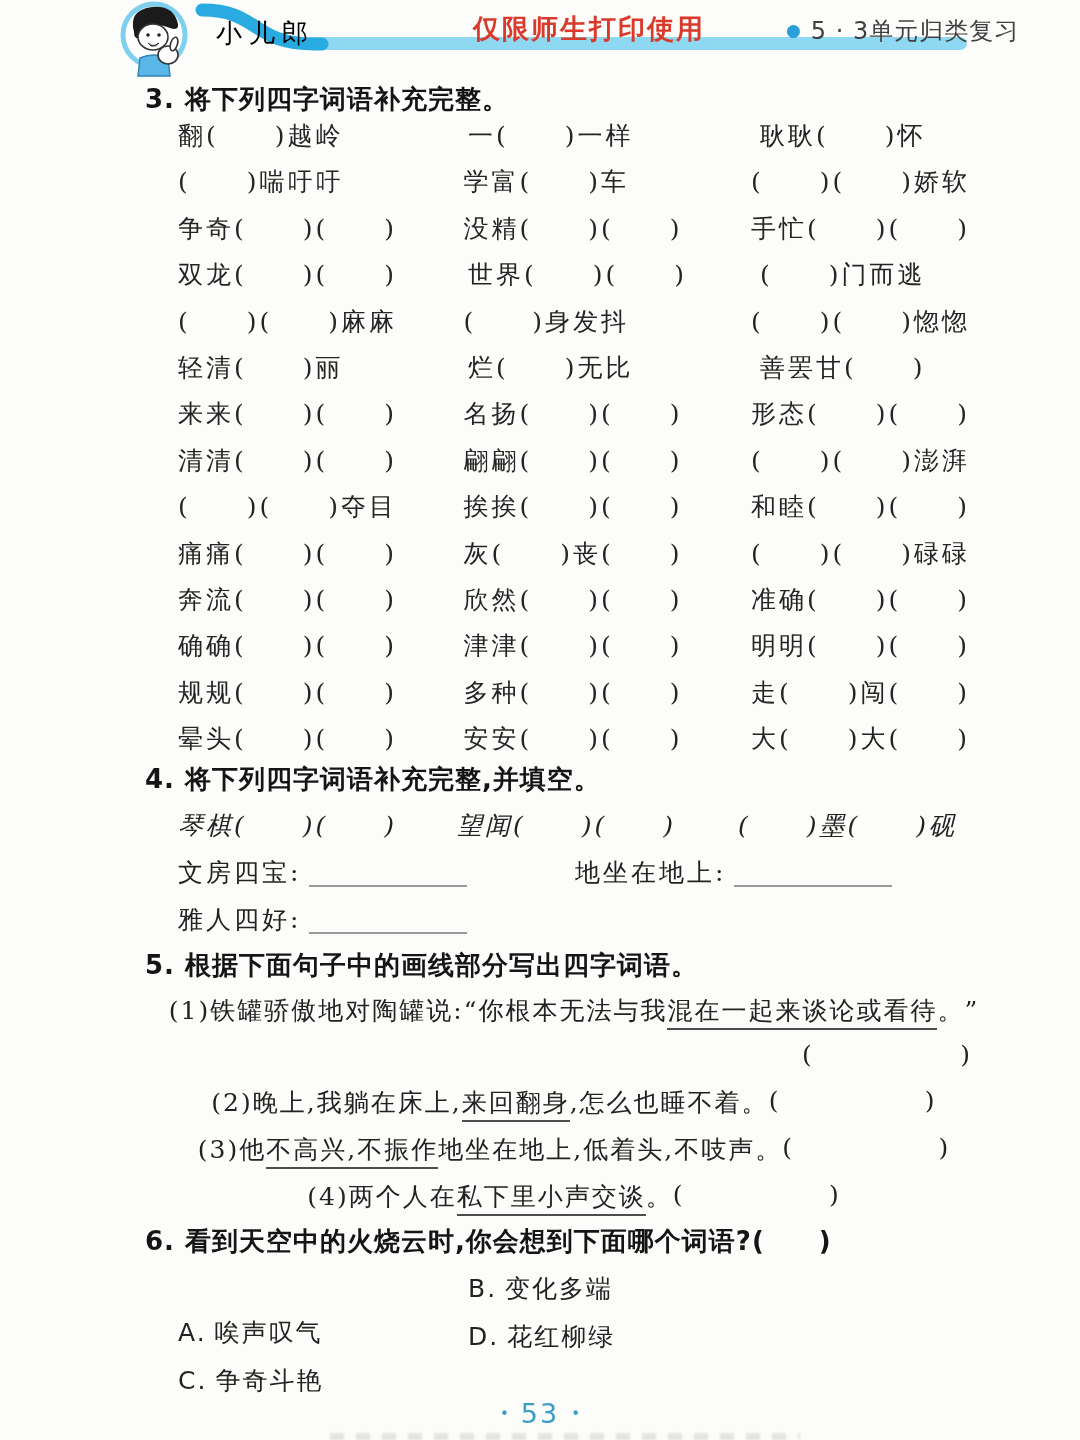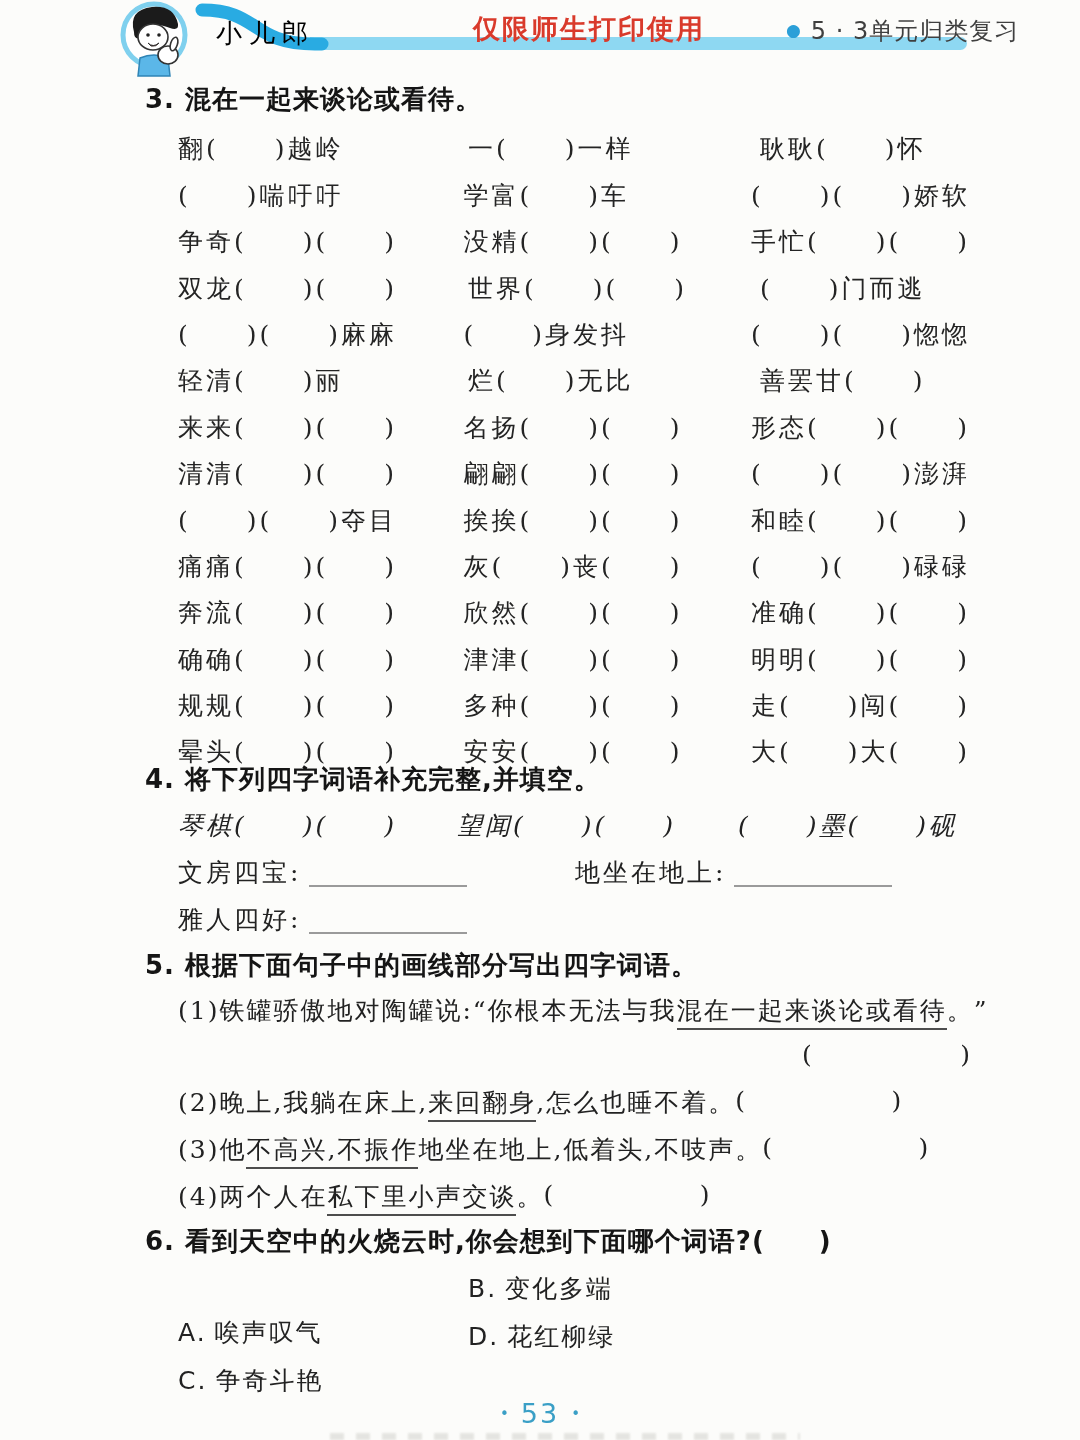--- a/index.html
+++ b/index.html
@@ -23,33 +23,33 @@
   .unit { position:absolute; top:15px; left:786px;
     font-family:"DejaVu Sans", sans-serif; font-size:24px; color:#3f3f3f; letter-spacing:1px; }
   .unit .dot { color:#2b9fd8; font-size:17px; vertical-align:3px; margin-right:9px; }
   
   .heading { position:absolute; left:145px;
     font-family:"DejaVu Sans", sans-serif; font-weight:bold; font-size:26px;
     color:#151515; letter-spacing:1px; }
   .heading .num { margin-right:10px; }
   
   .wgrid { position:absolute; top:119px; left:178px; width:792px; }
-  .wrow { display:flex; height:46.4px; align-items:flex-end; }
+  .wrow { display:flex; height:46.4px; align-items:flex-start; }
   .cell { font-size:25px; letter-spacing:3px; color:#242424; white-space:nowrap; }
   .c0 { width:290px; } .c1 { width:292px; } .c2 { flex:1; }
   
   .q4words { position:absolute; top:809px; left:178px; width:792px; display:flex;font-style:italic; }
   .q4words .w0 { width:279px; } .q4words .w1 { width:281px; } .q4words .w2 { flex:1; }
   .q4words span { font-size:25px; letter-spacing:3px; white-space:nowrap; }
   .fillrow { position:absolute; font-size:25px; letter-spacing:3px; }
   .blank { display:inline-block; width:158px; height:22px;
     border-bottom:2px solid #9a9a9a; vertical-align:-6px; margin-left:8px; }
   
   .q5item { position:absolute; left:178px; width:792px; display:flex;
-    justify-content:flex-start; font-size:25px; letter-spacing:2px; }
+    justify-content:center; font-size:25px; letter-spacing:2px; }
   .q5item .sentence { white-space:nowrap; }
   .ul { border-bottom:2px solid #4d4d4d; padding-bottom:3px; }
   .bracket { display:inline-flex; width:168px; justify-content:space-between;
     font-size:25px; flex:none; }
   .bracket-line { position:absolute; left:802px; width:168px; display:flex;
     justify-content:space-between; font-size:25px; }
   
   .optrow { position:absolute; left:178px; width:792px; display:flex;
     font-size:25px; letter-spacing:2px; }
   .opt0 { width:290px;margin-top:44px; } .opt1 { flex:1; }
@@ -82,21 +82,21 @@
       <path d="M 36 43 Q 41 48 47 43 Q 44 47 39 46 Z" fill="#7a2e22" stroke="#333" stroke-width="1"></path>
       <path d="M 28 58 Q 42 52 56 58 L 58 76 L 26 76 Z" fill="#5bb7e8" stroke="#2f84b5" stroke-width="1.5"></path>
       <ellipse cx="56" cy="55" rx="10" ry="9" fill="#fff" stroke="#333" stroke-width="1.6"></ellipse>
       <ellipse cx="62" cy="44" rx="3.4" ry="7" fill="#fff" stroke="#333" stroke-width="1.6" transform="rotate(18 62 44)"></ellipse>
     </svg>
     <div class="brand">小儿郎</div>
     <div class="notice">仅限师生打印使用</div>
     <div class="unit"><span class="dot">●</span><span>5 · 3单元归类复习</span></div>
   </div>
 
-  <div class="heading" style="top:82px"><span class="num">3.</span><span>混在一起来谈论或看待。</span></div>
+  <div class="heading" style="top:82px"><span class="num">3.</span><span>将下列四字词语补充完整。</span></div>
 
   <div class="wgrid">
 
       <div class="wrow">
         <span class="cell c0">翻(　　)越岭</span>
         <span class="cell c1">一(　　)一样</span>
         <span class="cell c2">耿耿(　　)怀</span>
       </div>
 
       <div class="wrow">

